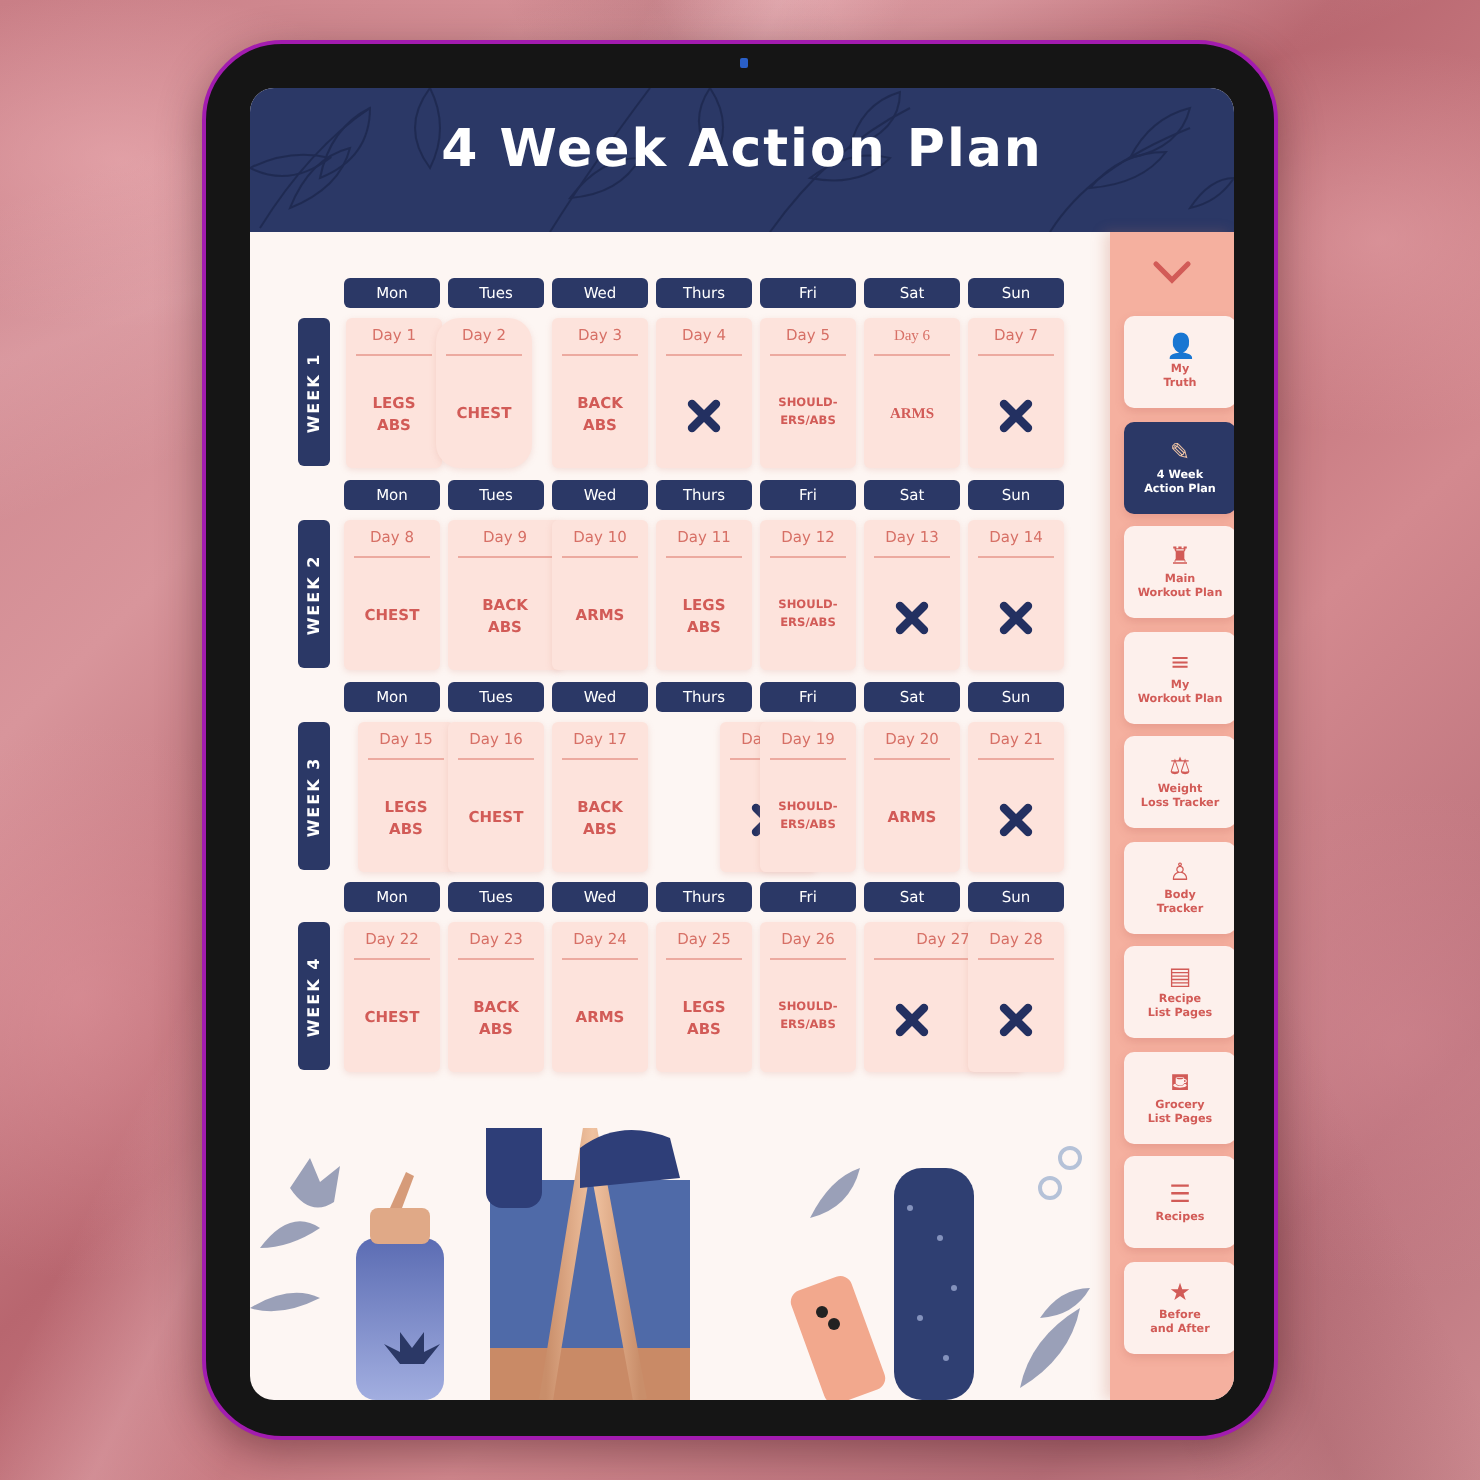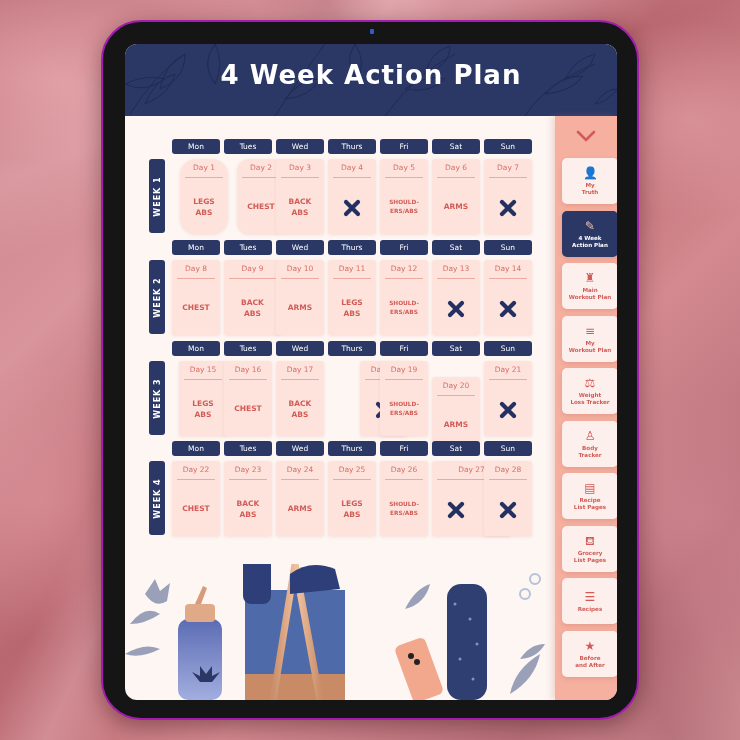--- a/index.html
+++ b/index.html
@@ -90,27 +90,27 @@
           <div class="weeklabel">
             <span>WEEK 1</span>
           </div>
           <div class="dayhead" style="left: 23px;">Mon</div>
           <div class="dayhead" style="left: 75px;">Tues</div>
           <div class="dayhead" style="left: 127px;">Wed</div>
           <div class="dayhead" style="left: 179px;">Thurs</div>
           <div class="dayhead" style="left: 231px;">Fri</div>
           <div class="dayhead" style="left: 283px;">Sat</div>
           <div class="dayhead" style="left: 335px;">Sun</div>
-          <div class="cell" style="left: 31px; border-radius: 16px;">
+          <div class="cell" style="left: 24px;">
             <div class="dnum">Day 1</div>
             <div class="line"></div>
             <div class="wk">LEGS
 ABS</div>
           </div>
-          <div class="cell" style="left: 88px; border-radius: 12px;">
+          <div class="cell" style="left: 69px; border-radius: 12px;">
             <div class="dnum">Day 2</div>
             <div class="line"></div>
             <div class="wk">CHEST</div>
           </div>
           <div class="cell" style="left: 127px;">
             <div class="dnum">Day 3</div>
             <div class="line"></div>
             <div class="wk">BACK
 ABS</div>
           </div>
@@ -120,21 +120,21 @@
             <svg class="x" viewBox="0 0 18 18">
               <path d="M3 3 L15 15 M15 3 L3 15" stroke="#233061" stroke-width="4.2" stroke-linecap="round"></path>
             </svg>
           </div>
           <div class="cell" style="left: 231px;">
             <div class="dnum">Day 5</div>
             <div class="line"></div>
             <div class="wk small">SHOULD-
 ERS/ABS</div>
           </div>
-          <div class="cell" style="left: 283px;">
+          <div class="cell" style="left: 283px; font-family: Liberation Serif, serif;">
             <div class="dnum">Day 6</div>
             <div class="line"></div>
             <div class="wk">ARMS</div>
           </div>
           <div class="cell" style="left: 335px;">
             <div class="dnum">Day 7</div>
             <div class="line"></div>
             <svg class="x" viewBox="0 0 18 18">
               <path d="M3 3 L15 15 M15 3 L3 15" stroke="#233061" stroke-width="4.2" stroke-linecap="round"></path>
             </svg>
@@ -228,21 +228,21 @@
             <svg class="x" viewBox="0 0 18 18">
               <path d="M3 3 L15 15 M15 3 L3 15" stroke="#233061" stroke-width="4.2" stroke-linecap="round"></path>
             </svg>
           </div>
           <div class="cell" style="left: 231px;">
             <div class="dnum">Day 19</div>
             <div class="line"></div>
             <div class="wk small">SHOULD-
 ERS/ABS</div>
           </div>
-          <div class="cell" style="left: 283px; margin-top: 16px;">
+          <div class="cell" style="left: 283px;">
             <div class="dnum">Day 20</div>
             <div class="line"></div>
             <div class="wk">ARMS</div>
           </div>
           <div class="cell" style="left: 335px;">
             <div class="dnum">Day 21</div>
             <div class="line"></div>
             <svg class="x" viewBox="0 0 18 18">
               <path d="M3 3 L15 15 M15 3 L3 15" stroke="#233061" stroke-width="4.2" stroke-linecap="round"></path>
             </svg>

